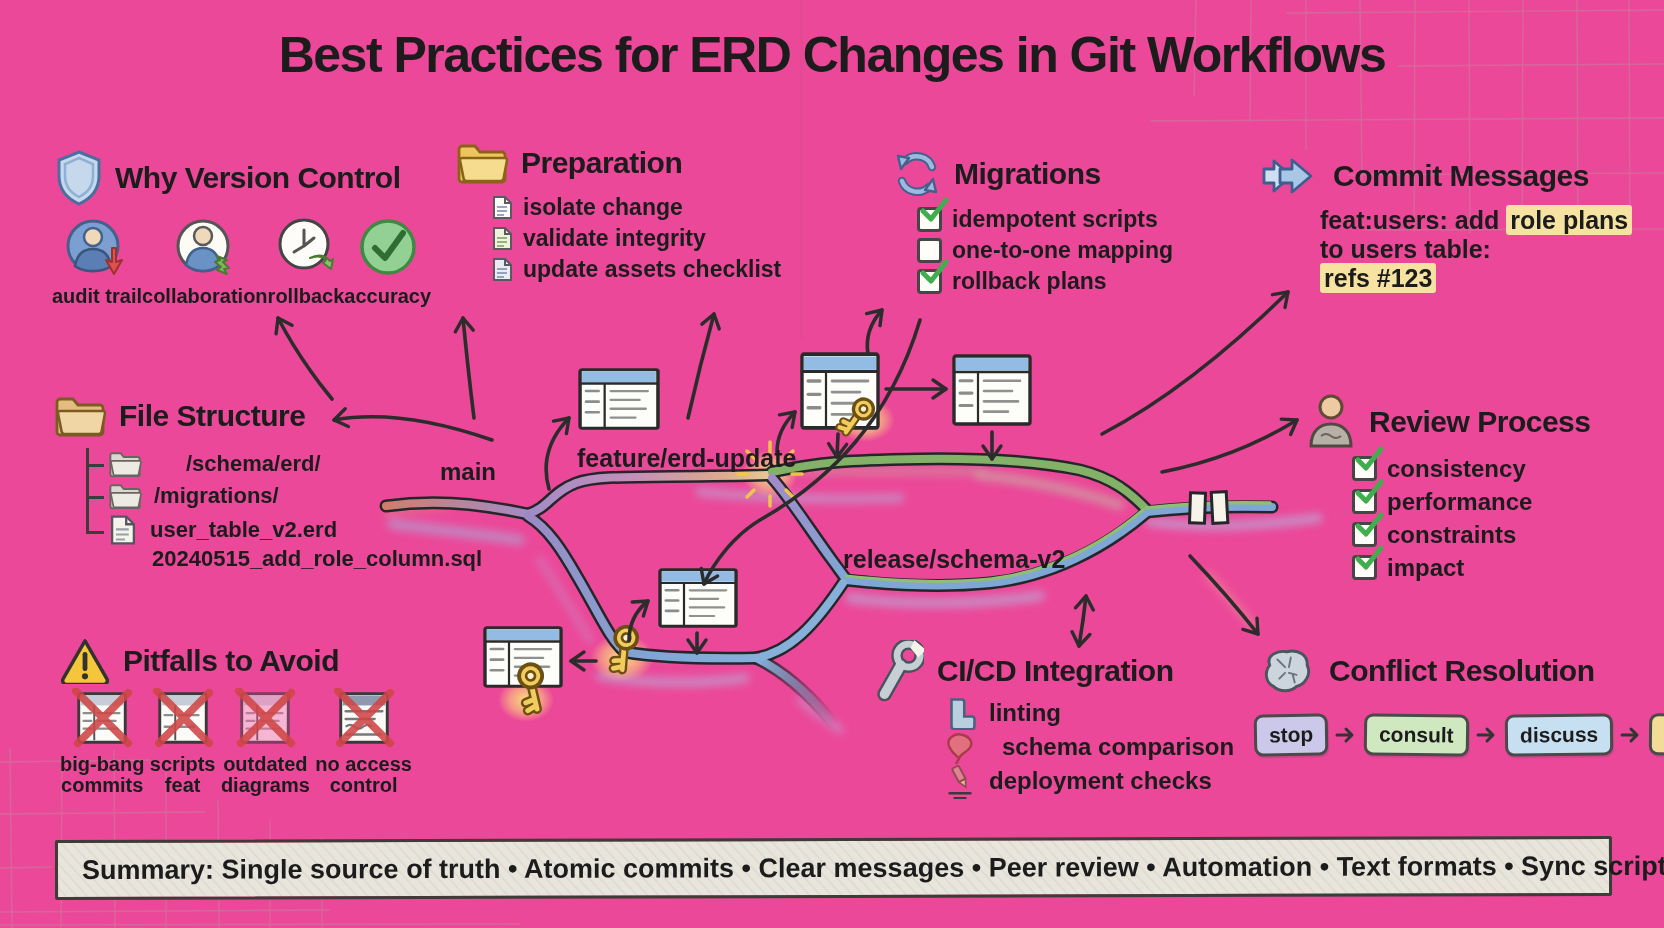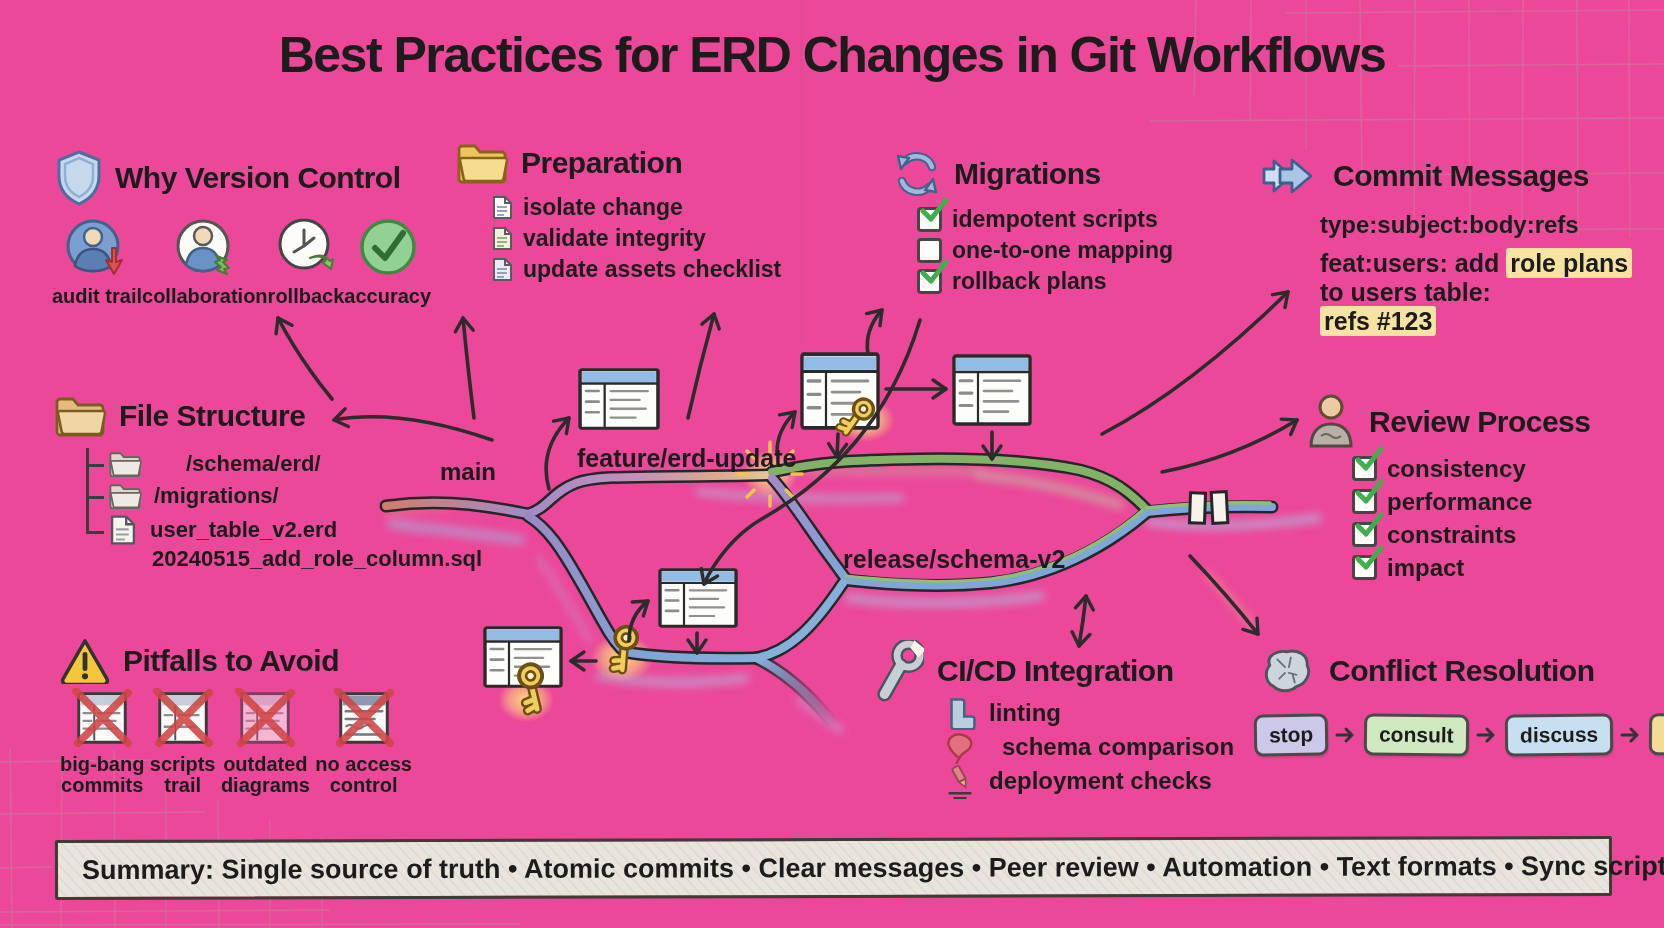--- a/index.html
+++ b/index.html
@@ -369,21 +369,20 @@
 
 <div class="sec" style="left:1262px;top:156px;width:400px;">
   <div class="head-row">
     <svg class="ico" width="58" height="40" viewBox="0 0 58 40">
       <path d="M2,13 h10 v-8 l17,15 l-17,15 v-8 h-10 z" fill="#cfdef0" stroke="#3d5f8f" stroke-width="2.8" stroke-linejoin="round"></path>
       <path d="M18,13 h12 v-9 l19,16 l-19,16 v-9 h-12 z" fill="#aac6e6" stroke="#3d5f8f" stroke-width="2.8" stroke-linejoin="round"></path>
     </svg>
     <h2>Commit Messages</h2>
   </div>
   <div class="cm-body" style="left:58px;top:50px;">
-    <div class="fmt">type:subject:body:refs</div>
     <div><span>feat:users: add </span><span class="hl">role plans</span></div>
     <div>to users table:</div>
     <div><span class="hl">refs #123</span></div>
   </div>
 </div>
 
 <div class="sec" style="left:54px;top:394px;width:430px;height:190px;">
   <div class="head-row">
     <svg class="ico" width="52" height="44" viewBox="0 0 52 44">
       <path d="M3,8 a3,3 0 0 1 3,-3 h13 l5,6 h22 a3,3 0 0 1 3,3 v24 a3,3 0 0 1 -3,3 h-40 a3,3 0 0 1 -3,-3 z" fill="#e4bd7e" stroke="#7a5c22" stroke-width="2.8"></path>
@@ -443,21 +442,21 @@
       <div class="cap"><span>big-bang</span><br><span>commits</span></div>
     </div>
     <div class="pf-col">
       <svg width="62" height="62" viewBox="0 0 64 64">
         <rect x="8" y="6" width="48" height="50" rx="2" fill="#fcfbf7" stroke="#3a3a3a" stroke-width="3"></rect>
         <rect x="10" y="8" width="44" height="10" fill="#c6ccd8"></rect>
         <line x1="24" y1="18" x2="24" y2="54" stroke="#55555a" stroke-width="2"></line>
         <path d="M13,28 h8 M13,40 h8 M28,28 h20 M28,40 h16" stroke="#8d8d8d" stroke-width="2.4" stroke-linecap="round"></path>
         <path d="M5,3 L59,57 M59,5 L7,57" stroke="#cf4646" stroke-width="8" stroke-linecap="round" opacity="0.88"></path>
       </svg>
-      <div class="cap"><span>scripts</span><br><span>trail</span></div>
+      <div class="cap"><span>scripts</span><br><span>feat</span></div>
     </div>
     <div class="pf-col">
       <svg width="62" height="62" viewBox="0 0 64 64">
         <g opacity="0.62">
           <rect x="8" y="6" width="48" height="50" rx="2" fill="#fcfbf7" stroke="#3a3a3a" stroke-width="3"></rect>
           <rect x="10" y="8" width="44" height="10" fill="#d4d8e0"></rect>
           <line x1="24" y1="18" x2="24" y2="54" stroke="#55555a" stroke-width="2"></line>
           <path d="M13,26 h8 M13,34 h8 M13,42 h8 M28,26 h22 M28,34 h18 M28,42 h20" stroke="#9d9d9d" stroke-width="2.4" stroke-linecap="round"></path>
         </g>
         <path d="M5,3 L59,57 M59,5 L7,57" stroke="#cf4646" stroke-width="8" stroke-linecap="round" opacity="0.88"></path>

